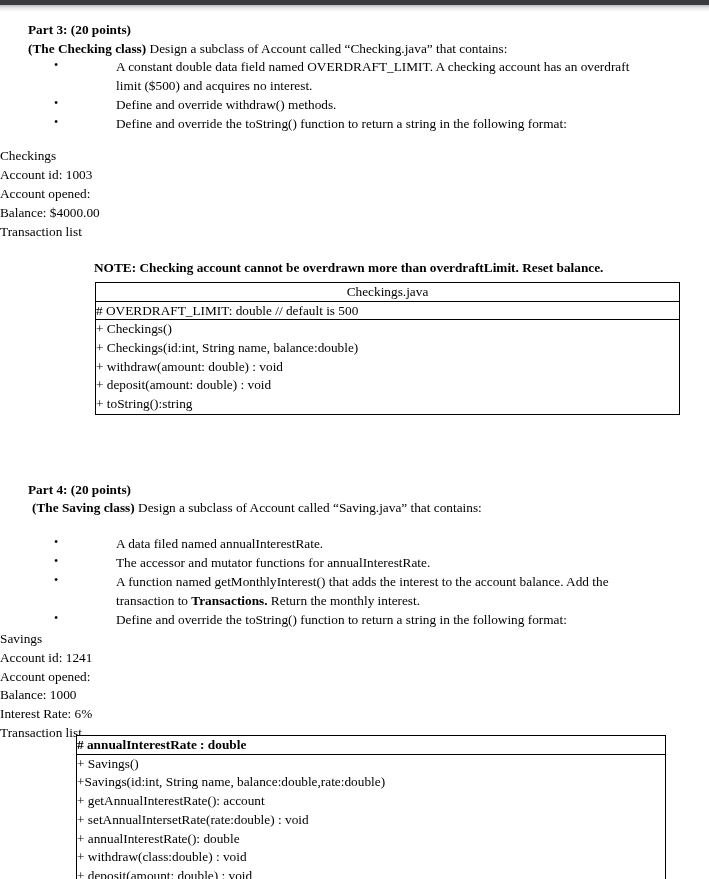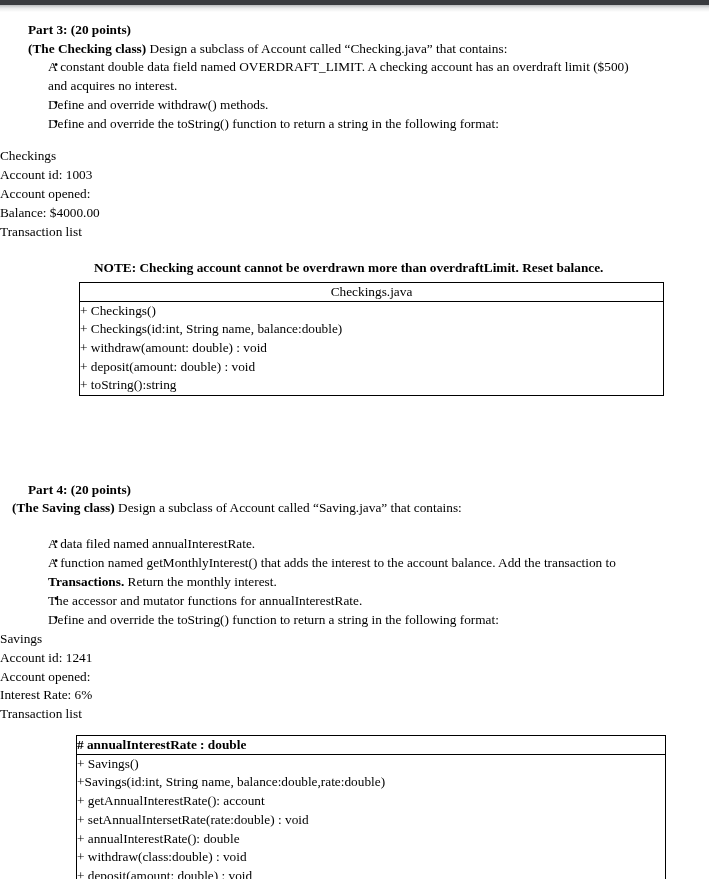--- a/index.html
+++ b/index.html
@@ -58,31 +58,31 @@
     font-weight: bold;
     line-height: 1.3;
     white-space: nowrap;
   }
   .subtitle-line {
     margin: 0;
     padding-left: 28px;
     line-height: 1.38;
   }
   .subtitle-line .bold { font-weight: bold; }
-  .subtitle-line.indent1 { padding-left: 12px; }
+  .subtitle-line.indent1 { padding-left: 32px; }
 
   
   ul.bullets {
     list-style: none;
     margin: 0;
     padding: 0;
   }
   ul.bullets > li {
     position: relative;
-    padding-left: 48px;
+    padding-left: 116px;
     line-height: 1.42;
     margin: 0;
   }
   ul.bullets > li::before {
     content: "\2022";
     position: absolute;
     left: 54px;
     top: -1px;
     font-size: 12px;
   }
@@ -130,21 +130,21 @@
     padding: 2px 4px 4px 5px;
     line-height: 1.405;
   }
   td.uml-methods div { white-space: pre; }
 
   .bold { font-weight: bold; }
 
   
   #checkings-table-wrap {
     position: absolute;
-    left: 79px;
+    left: 95px;
     top: 258px;
     width: 585px;
   }
   #checkings-table-wrap table.uml { width: 585px; }
   td.chk-methods { height: 90px; }
 
   #savings-table-wrap {
     position: absolute;
     left: 76px;
     top: 711px;
@@ -184,20 +184,23 @@
 
   <div style="height:17px"></div>
 
   <div class="note">NOTE: Checking account cannot be overdrawn more than overdraftLimit. Reset balance.</div>
 
   <div id="checkings-table-wrap">
     <table class="uml">
       <tbody>
           <tr class="sep">
         <td class="uml-title">Checkings.java</td>
+      </tr>
+      <tr class="sep">
+        <td class="uml-attrs"># OVERDRAFT_LIMIT: double  // default is 500</td>
       </tr>
       <tr>
         <td class="uml-methods chk-methods">
           <div>+ Checkings()</div>
           <div>+ Checkings(id:int, String name, balance:double)</div>
           <div>+ withdraw(amount: double) : void</div>
           <div>+ deposit(amount: double) : void</div>
           <div>+ toString():string</div>
         </td>
       </tr>
@@ -208,29 +211,30 @@
   <div style="height:204px"></div>
 
   <p class="part-heading">Part 4: (20 points)</p>
 
   <p class="subtitle-line indent1"><span class="bold">(The Saving class)</span><span> Design a subclass of Account called “Saving.java” that contains:</span></p>
 
   <div style="height:18px"></div>
 
   <ul class="bullets">
     <li>A data filed named annualInterestRate.</li>
+    <li>The accessor and mutator functions for annualInterestRate.</li>
     <li id="p4-bullet3">A function named getMonthlyInterest() that adds the interest to the account balance. Add the transaction to <b>Transactions.</b> Return the monthly interest.</li>
-    <li>The accessor and mutator functions for annualInterestRate.</li>
     <li>Define and override the toString() function to return a string in the following format:</li>
   </ul>
 
   <div class="sample-block">
     <div>Savings</div>
     <div>Account id: 1241</div>
     <div>Account opened:</div>
+    <div>Balance: 1000</div>
     <div>Interest Rate: 6%</div>
     <div>Transaction list</div>
   </div>
 
   <div style="height:16px"></div>
 
   <div class="note note-saving">NOTE: Saving account cannot be overdrawn. Reset balance</div>
 
   <div id="savings-table-wrap">
     <table class="uml">

